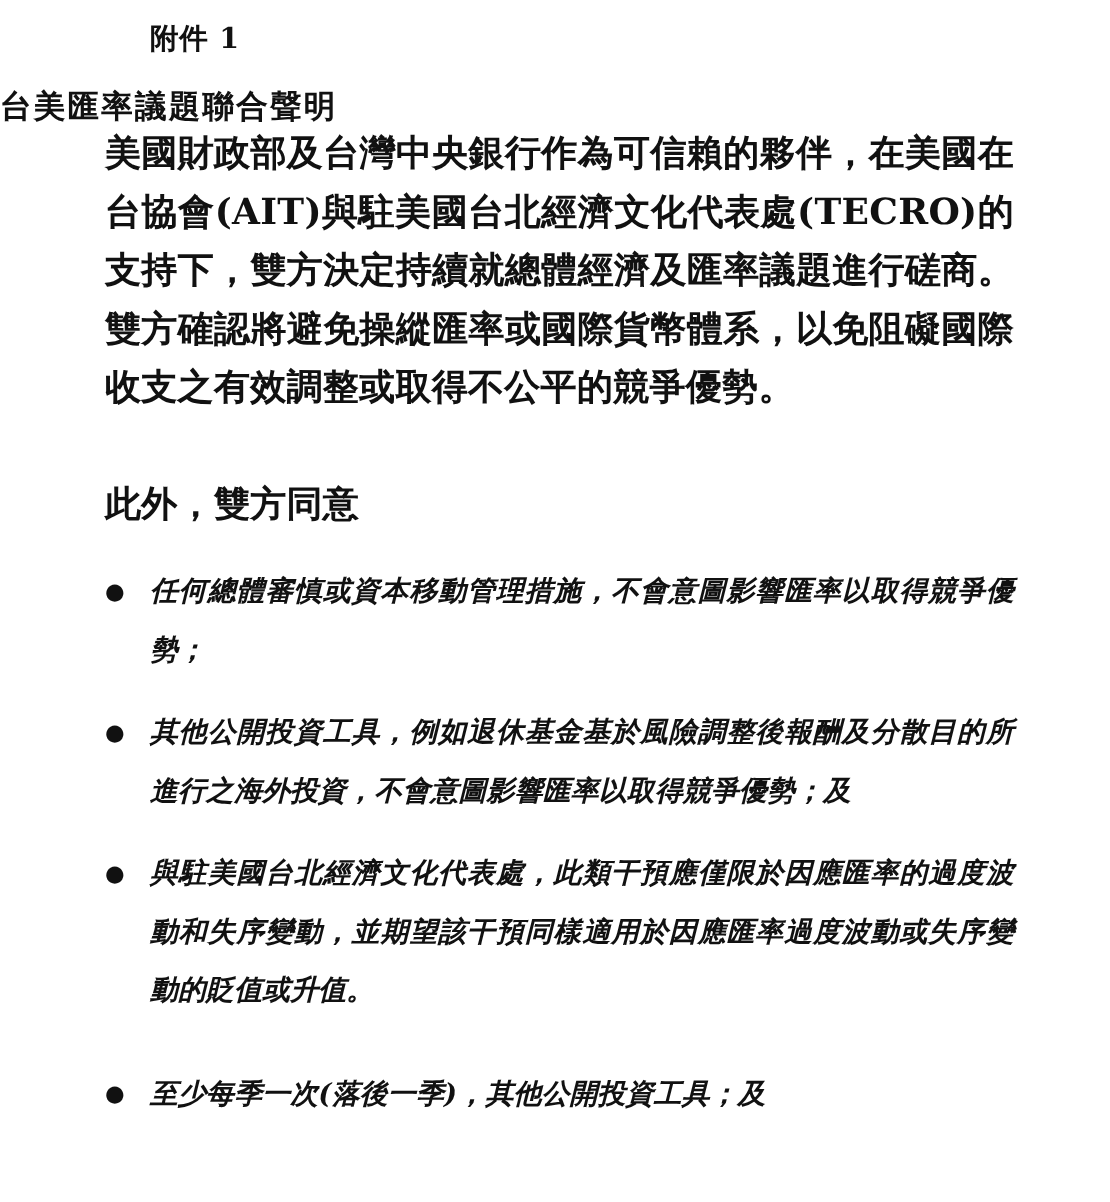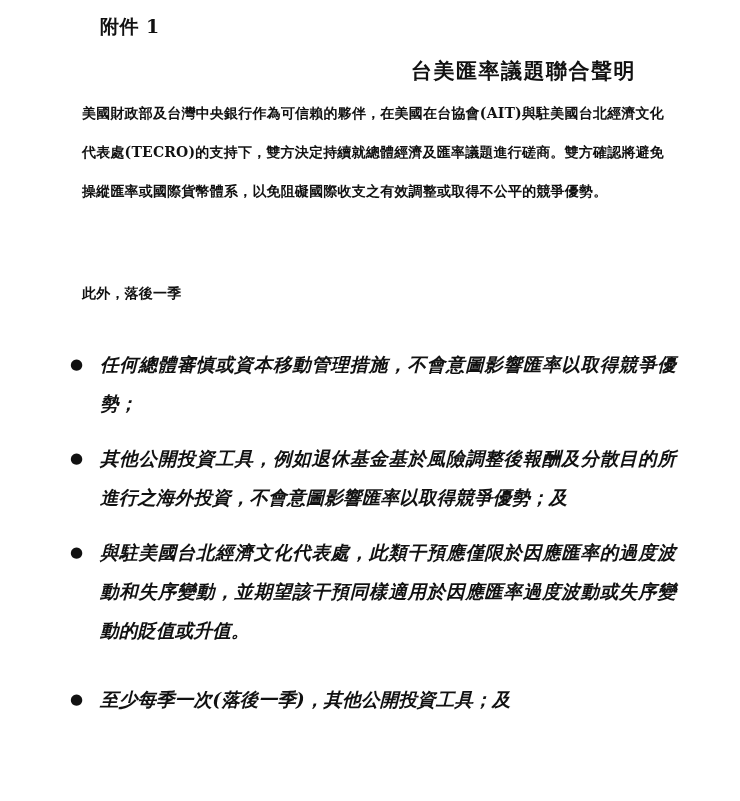--- a/index.html
+++ b/index.html
@@ -35,43 +35,43 @@
     line-height: 1.1;
     white-space: nowrap;
   }
 
   
   .doc-title {
     position: absolute;
     left: 0;
     right: 0;
     top: 44px;
-    text-align: right;
+    text-align: left;
     font-size: 21px;
     font-weight: 700;
     letter-spacing: 1.5px;
     line-height: 1.2;
   }
 
   
   .body-col {
     position: absolute;
     left: 70px;
     top: 82px;
     width: 606px;
   }
 
   .para {
-    font-size: 14px;
+    font-size: 24px;
     font-weight: 700;
     line-height: 39px;
     text-align: justify;
     text-justify: inter-ideograph;
     letter-spacing: 0.2px;
-    margin: 12px;
+    margin: 0;
   }
 
   .gap-lg   { height: 39px; }
   .gap-md   { height: 20px; }
   .gap-sm   { height: 10px; }
 
   
   .bullet-list {
     list-style: none;
     margin: 0;
@@ -117,21 +117,21 @@
   <div class="attachment-label">附件 1</div>
 
   <h1 class="doc-title">台美匯率議題聯合聲明</h1>
 
   <div class="body-col">
 
     <p class="para">美國財政部及台灣中央銀行作為可信賴的夥伴，在美國在台協會(AIT)與駐美國台北經濟文化代表處(TECRO)的支持下，雙方決定持續就總體經濟及匯率議題進行磋商。雙方確認將避免操縱匯率或國際貨幣體系，以免阻礙國際收支之有效調整或取得不公平的競爭優勢。</p>
 
     <div class="gap-lg"></div>
 
-    <p class="para">此外，落後一季</p>
+    <p class="para">此外，雙方同意</p>
 
     <div class="gap-md"></div>
 
     <ul class="bullet-list">
       <li class="bullet-item">
         <span class="bullet-marker">●</span>
         <span class="bullet-text">任何總體審慎或資本移動管理措施，不會意圖影響匯率以取得競爭優勢；</span>
       </li>
       <li class="bullet-item">
         <span class="bullet-marker">●</span>

